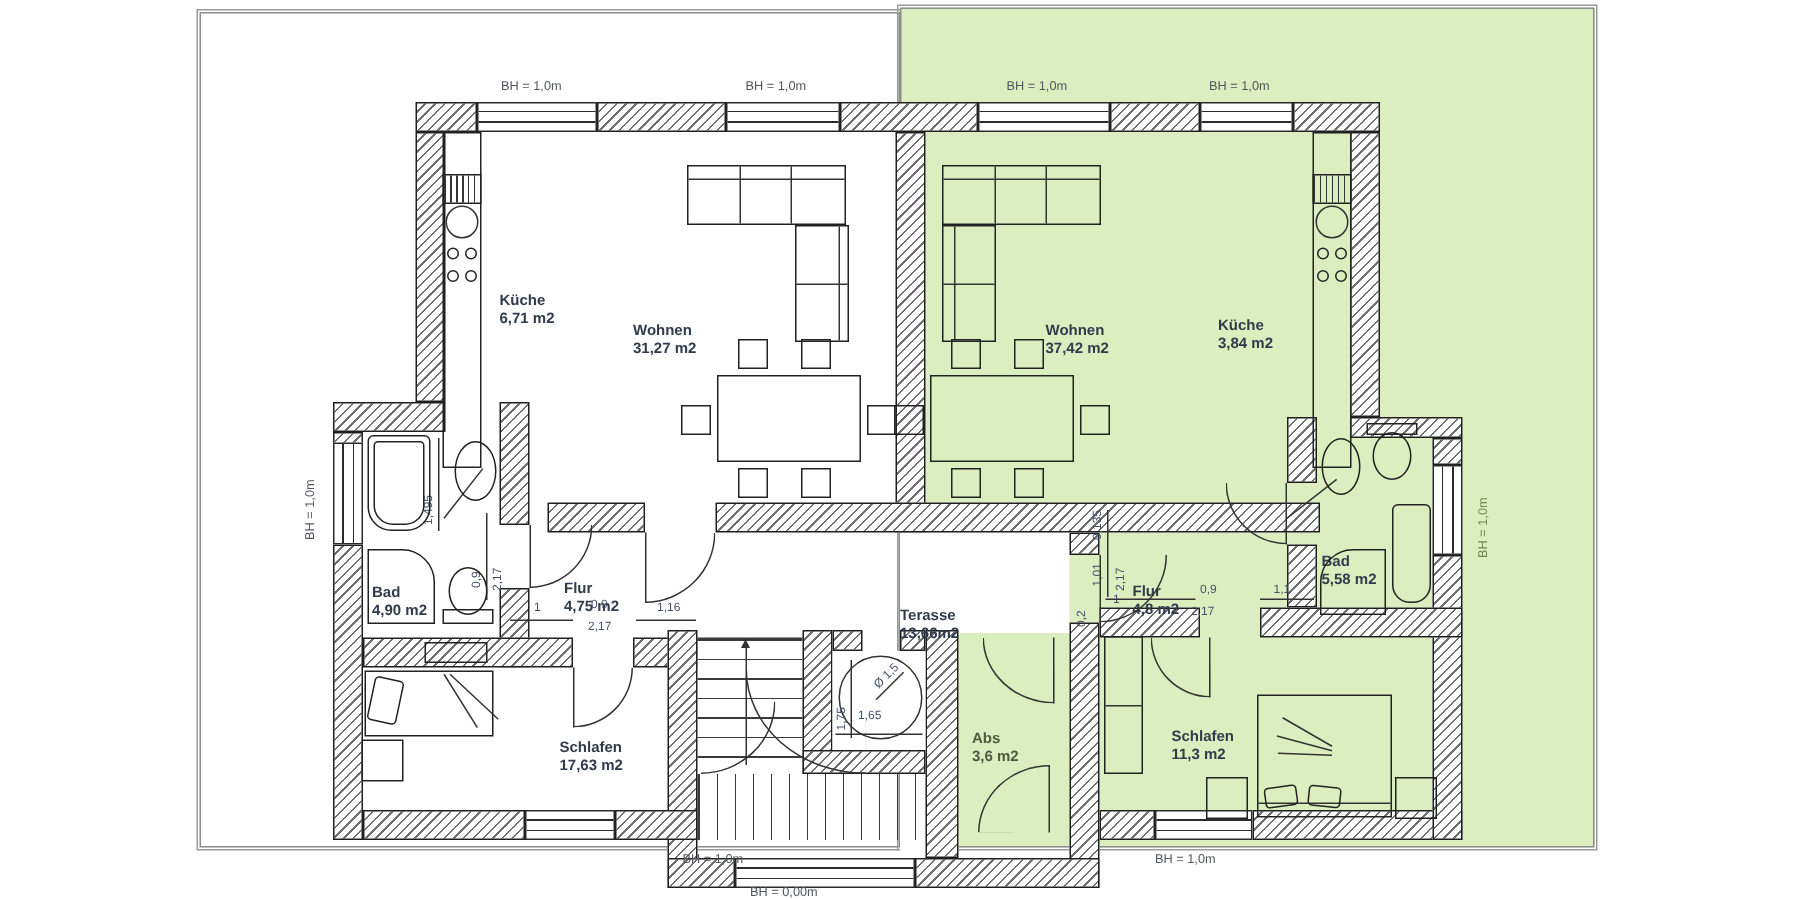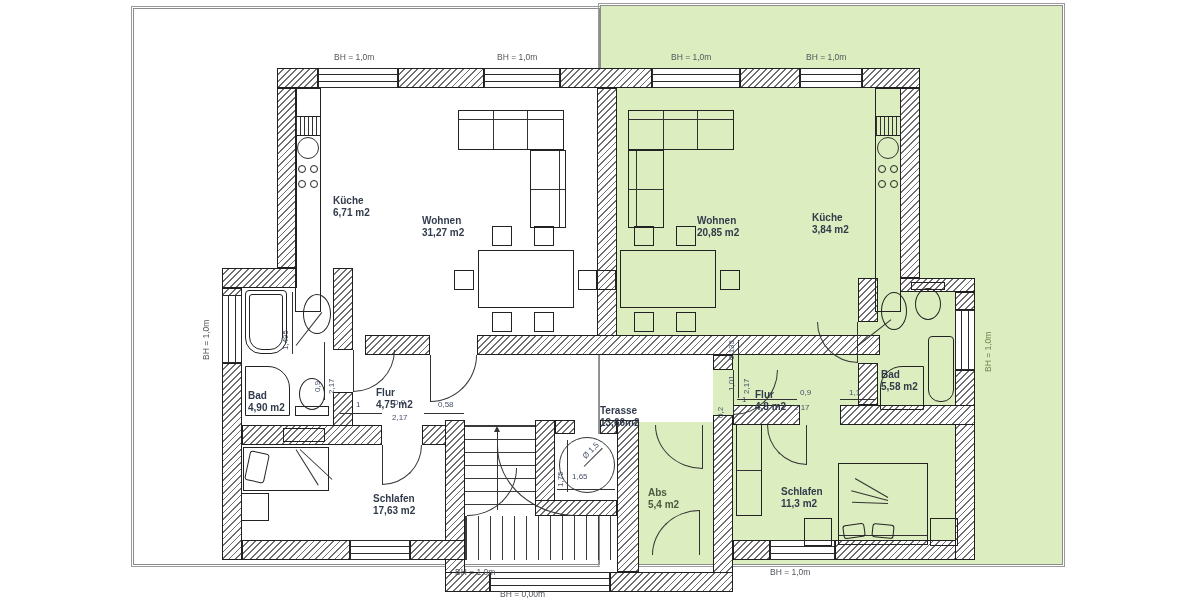--- a/index.html
+++ b/index.html
@@ -132,55 +132,55 @@
   <div class="rlabel" style="left:373px;top:453px;">
     <div>Schlafen</div>
       <div>17,63 m2</div>
   </div>
   <div class="rlabel" style="left:600px;top:365px;">
     <div>Terasse</div>
       <div>13,66m2</div>
   </div>
   <div class="rlabel" style="left:697px;top:175px;">
     <div>Wohnen</div>
-      <div>20,85 m2</div>
+      <div>37,42 m2</div>
   </div>
   <div class="rlabel" style="left:812px;top:172px;">
     <div>Küche</div>
       <div>3,84 m2</div>
   </div>
   <div class="rlabel" style="left:755px;top:349px;">
     <div>Flur</div>
       <div>4,8 m2</div>
   </div>
   <div class="rlabel" style="left:881px;top:329px;">
     <div>Bad</div>
       <div>5,58 m2</div>
   </div>
   <div class="rlabel" style="left:781px;top:446px;">
     <div>Schlafen</div>
       <div>11,3 m2</div>
   </div>
   <div class="rlabel" style="left:648px;top:447px;color:#4d5a3f;">
     <div>Abs</div>
-      <div>5,4 m2</div>
+      <div>3,6 m2</div>
   </div>
 
   <div class="line" style="left:292px;top:292px;width:1px;height:62px;"></div>
   <div class="dim vt" style="left:281px;top:300px;height:50px;">1,495</div>
   <div class="line" style="left:324px;top:342px;width:1px;height:58px;"></div>
   <div class="dim vt" style="left:313px;top:356px;height:36px;">0,9</div>
   <div class="dim vt" style="left:327px;top:354px;height:40px;">2,17</div>
 
   <div class="line" style="left:340px;top:413px;width:42px;height:1px;"></div>
   <div class="line" style="left:424px;top:413px;width:40px;height:1px;"></div>
   <div class="dim" style="left:356px;top:400px;">1</div>
   <div class="dim" style="left:394px;top:398px;">0,9</div>
   <div class="dim" style="left:392px;top:413px;">2,17</div>
-  <div class="dim" style="left:438px;top:400px;">0,58</div>
+  <div class="dim" style="left:438px;top:400px;">1,16</div>
 
   <div class="line" style="left:738px;top:340px;width:1px;height:58px;"></div>
   <div class="dim vt" style="left:727px;top:334px;height:26px;">0,135</div>
   <div class="dim vt" style="left:727px;top:361px;height:30px;">1,01</div>
   <div class="dim vt" style="left:742px;top:360px;height:34px;">2,17</div>
   <div class="dim" style="left:742px;top:395px;">1</div>
   <div class="dim vt" style="left:716px;top:398px;height:20px;">0,2</div>
 
   <div class="line" style="left:737px;top:399px;width:60px;height:1px;"></div>
   <div class="line" style="left:840px;top:399px;width:36px;height:1px;"></div>

